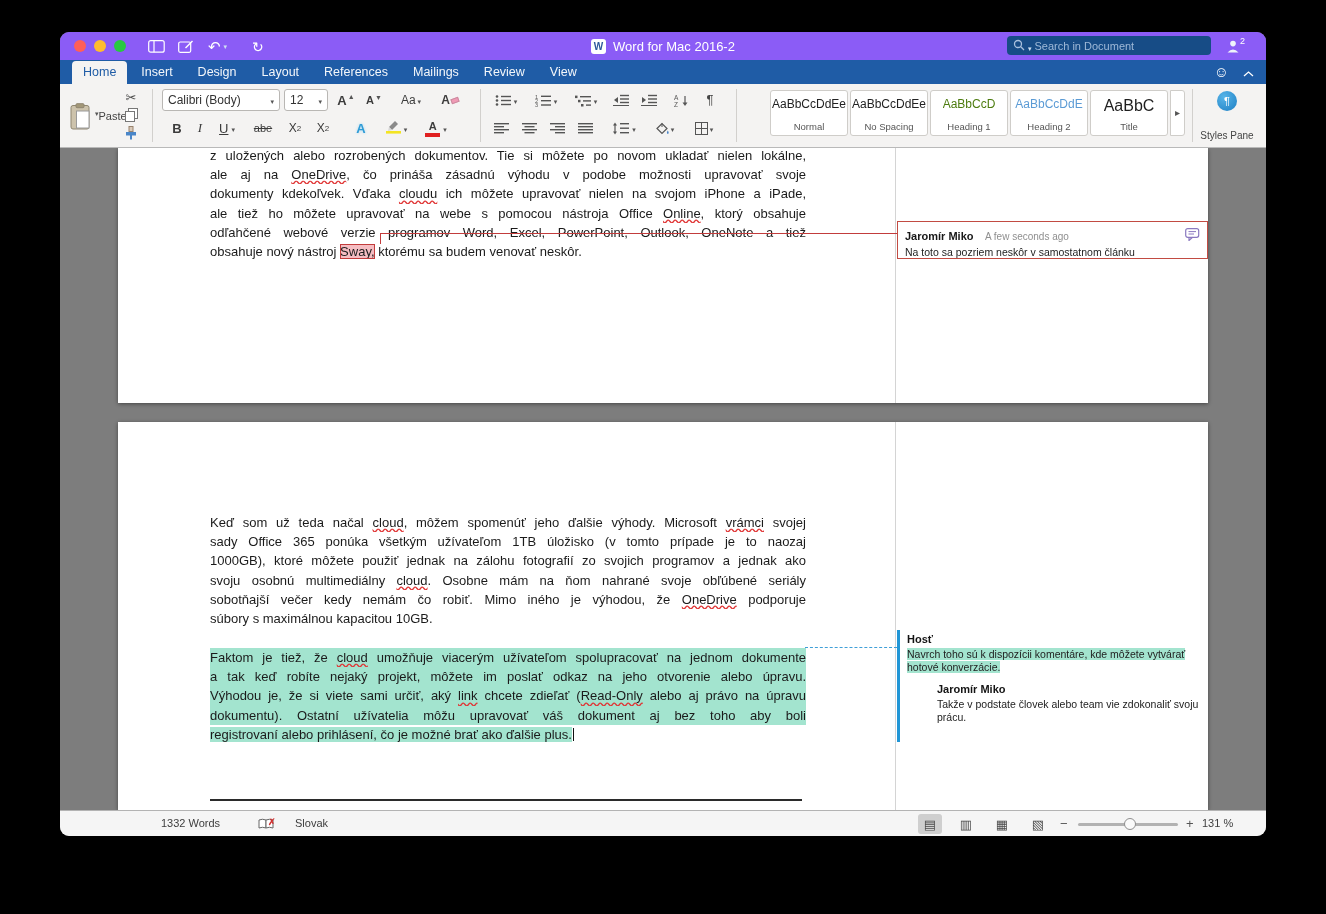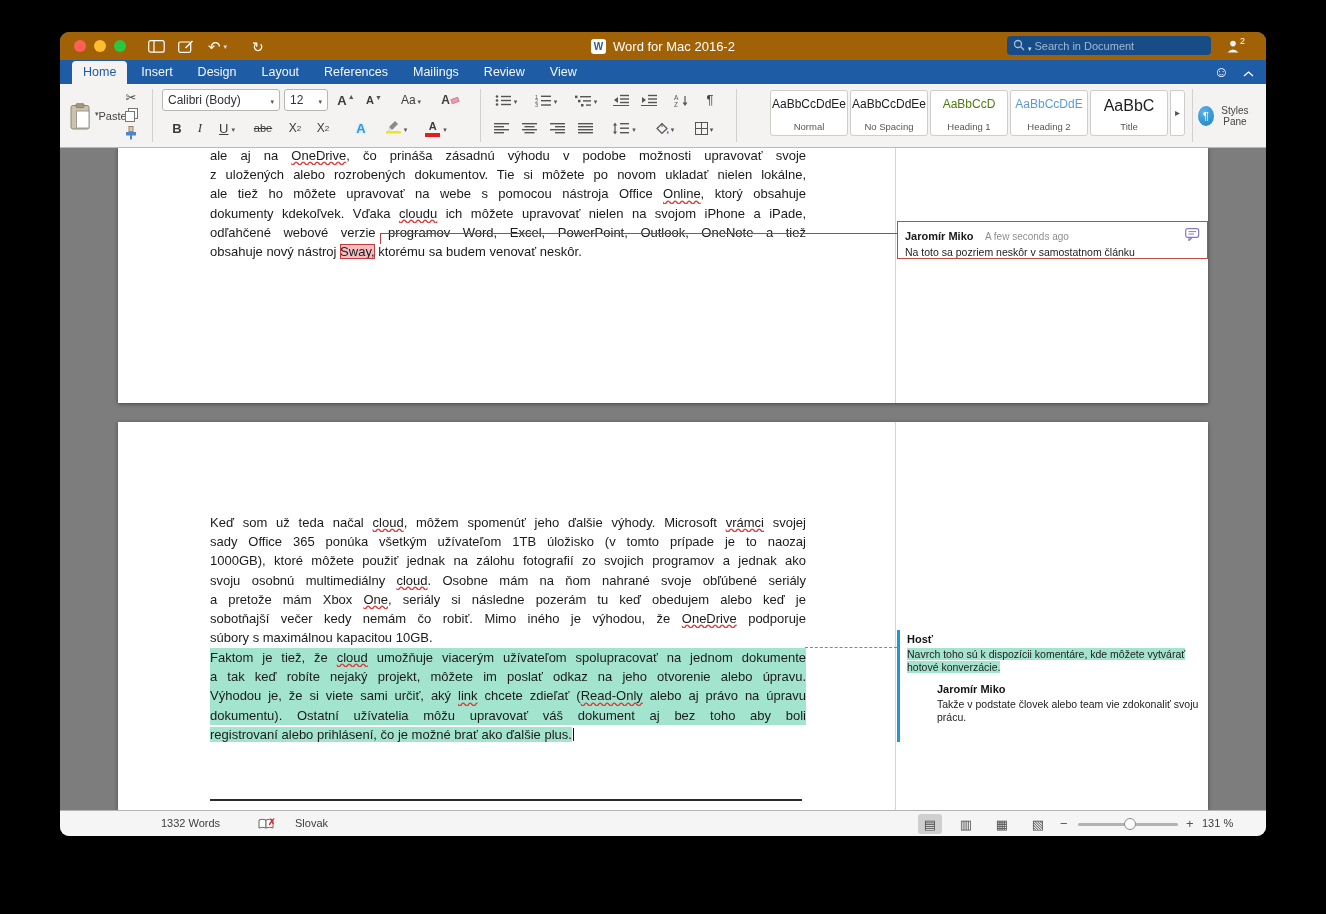--- a/index.html
+++ b/index.html
@@ -1,20 +1,20 @@
 <!DOCTYPE html>
 <html><head>
 <meta charset="utf-8">
 <style>
 *{margin:0;padding:0;box-sizing:border-box;}
 html,body{width:1326px;height:914px;}
 body{background:#000;position:relative;font-family:"Liberation Sans",sans-serif;overflow:hidden;}
 .window{position:absolute;left:60px;top:32px;width:1206px;height:804px;border-radius:9px;overflow:hidden;background:#7d7d7d;box-shadow:0 22px 60px rgba(0,0,0,.65);}
 
-.titlebar{position:absolute;left:0;top:0;width:100%;height:28px;background:#a16207;}
+.titlebar{position:absolute;left:0;top:0;width:100%;height:28px;background:#8b5cf6;}
 .tlight{position:absolute;top:8px;width:12px;height:12px;border-radius:50%;}
 .tl-red{left:14px;background:#ff5f57;}
 .tl-yellow{left:34px;background:#febc2e;}
 .tl-green{left:54px;background:#28c840;}
 .qat{position:absolute;top:7px;display:flex;align-items:center;}
 .qicon{display:inline-flex;align-items:center;justify-content:center;height:15px;}
 .titlewrap{position:absolute;left:0;right:0;top:0;height:28px;display:flex;align-items:center;justify-content:center;gap:7px;pointer-events:none;}
 .docicon{width:15px;height:15px;background:#fff;border-radius:3px;display:flex;align-items:center;justify-content:center;}
 .docicon::after{content:"W";color:#2b579a;font-weight:bold;font-size:10px;}
 .wtitle{color:#fff;font-size:13px;}
@@ -60,21 +60,21 @@
 .stackbtn{display:inline-flex;flex-direction:column;align-items:center;justify-content:center;}
 .eraser{display:inline-block;width:8px;height:5px;background:#f09ab5;border:1px solid #c98a9e;transform:rotate(-20deg);margin-left:1px;}
 .style-cell{position:relative;width:78px;height:46px;background:#fff;border:1px solid #cfcdc9;border-radius:3px;margin-right:2px;display:flex;flex-direction:column;align-items:center;justify-content:space-between;padding:6px 2px 3px;}
 .sample{font-size:12px;color:#222;white-space:nowrap;overflow:hidden;max-width:74px;text-align:right;}
 .sample.h1{color:#4d7c0f;}
 .sample.h2{color:#5b9bd5;}
 .sample.t{font-size:16px;color:#1e1e1e;}
 .slabel{font-size:9.5px;color:#555;}
 .styles-gallery{position:absolute;left:710px;top:6px;display:flex;}
 .gallery-more{width:15px;height:46px;background:#fff;border:1px solid #cfcdc9;border-radius:0 3px 3px 0;display:flex;align-items:center;justify-content:center;}
-.stylespane{position:absolute;left:1138px;top:5px;width:58px;height:54px;display:flex;flex-direction:row;align-items:center;justify-content:space-between;padding:2px 0;}
+.stylespane{position:absolute;left:1138px;top:5px;width:58px;height:54px;display:flex;flex-direction:column;align-items:center;justify-content:space-between;padding:2px 0;}
 .sp-icon{width:20px;height:20px;border-radius:50%;background:radial-gradient(circle at 35% 30%,#57b4e8,#1d7fc4);display:flex;align-items:center;justify-content:center;}
 .sp-icon::after{content:"¶";color:#fff;font-size:11px;}
 .sp-label{font-size:10px;color:#444;text-align:center;line-height:1.15;}
 
 .docarea{position:absolute;left:0;top:116px;width:100%;height:662px;background:#7d7d7d;overflow:hidden;}
 .page{position:absolute;left:58px;width:1090px;background:#fff;box-shadow:0 1px 4px rgba(0,0,0,.45);}
 .page-edge{position:absolute;left:777px;top:0;bottom:0;width:1px;background:#d4d4d4;}
 .doctext{position:absolute;width:596px;font-size:13px;color:#1b1b1b;}
 .tl{height:19.2px;line-height:19.2px;overflow:hidden;text-align:left;}
 .tl.just{text-align:justify;text-align-last:justify;}
@@ -441,24 +441,24 @@
       <span class="sp-icon"></span>
       <span class="sp-label">Styles Pane</span>
     </div>
   </div>
 
   <div class="docarea">
 
     <div class="page" style="top:0;height:255px;">
       <div class="page-edge"></div>
       <div class="doctext" style="left:92px;top:-2px;">
+          <div class="tl just"><span>z uložených alebo rozrobených dokumentov. Tie si môžete po novom ukladať nielen lokálne,</span></div>
           <div class="tl just"><span>ale aj na </span><span class="sp">OneDrive</span><span>, čo prináša zásadnú výhodu v podobe možnosti upravovať svoje</span></div>
-          <div class="tl just"><span>z uložených alebo rozrobených dokumentov. Tie si môžete po novom ukladať nielen lokálne,</span></div>
+          <div class="tl just"><span>dokumenty kdekoľvek. Vďaka </span><span class="sp">cloudu</span><span> ich môžete upravovať nielen na svojom iPhone a iPade,</span></div>
           <div class="tl just"><span>ale tiež ho môžete upravovať na webe s pomocou nástroja Office </span><span class="sp">Online</span><span>, ktorý obsahuje</span></div>
-          <div class="tl just"><span>dokumenty kdekoľvek. Vďaka </span><span class="sp">cloudu</span><span> ich môžete upravovať nielen na svojom iPhone a iPade,</span></div>
           <div class="tl just"><span>odľahčené webové verzie programov Word, Excel, PowerPoint, Outlook, OneNote a tiež</span></div>
           <div class="tl"><span>obsahuje nový nástroj </span><span class="hlp">Sway,</span><span> ktorému sa budem venovať neskôr.</span></div>
         </div>
 
       <div class="conn-red-h" style="left:262px;top:85px;width:517px;"></div>
       <div class="conn-red-v" style="left:262px;top:85px;height:11px;"></div>
 
       <div class="comment-box" style="left:779px;top:73px;width:311px;height:38px;">
         <span class="c-author">Jaromír Miko</span>
         <span class="c-time">A few seconds ago</span>
@@ -474,21 +474,20 @@
       </div>
     </div>
 
     <div class="page" style="top:274px;height:388px;">
       <div class="page-edge"></div>
       <div class="doctext" style="left:92px;top:91px;">
           <div class="tl just"><span>Keď som už teda načal </span><span class="sp">cloud</span><span>, môžem spomenúť jeho ďalšie výhody. Microsoft </span><span class="sp">vrámci</span><span> svojej</span></div>
           <div class="tl just"><span>sady Office 365 ponúka všetkým užívateľom 1TB úložisko (v tomto prípade je to naozaj</span></div>
           <div class="tl just"><span>1000GB), ktoré môžete použiť jednak na zálohu fotografií zo svojich programov a jednak ako</span></div>
           <div class="tl just"><span>svoju osobnú multimediálny </span><span class="sp">cloud</span><span>. Osobne mám na ňom nahrané svoje obľúbené seriály</span></div>
-          <div class="tl just"><span>a pretože mám Xbox </span><span class="sp">One</span><span>, seriály si následne pozerám tu keď obedujem alebo keď je</span></div>
           <div class="tl just"><span>sobotňajší večer kedy nemám čo robiť. Mimo iného je výhodou, že </span><span class="sp">OneDrive</span><span> podporuje</span></div>
           <div class="tl"><span>súbory s maximálnou kapacitou 10GB.</span></div>
         </div>
       <div class="doctext" style="left:92px;top:226px;">
           <div class="tl just hlfull"><span>Faktom je tiež, že </span><span class="sp">cloud</span><span> umožňuje viacerým užívateľom spolupracovať na jednom dokumente</span></div>
           <div class="tl just hlfull"><span>a tak keď robíte nejaký projekt, môžete im poslať odkaz na jeho otvorenie alebo úpravu.</span></div>
           <div class="tl just hlfull"><span>Výhodou je, že si viete sami určiť, aký </span><span class="sp">link</span><span> chcete zdieľať (</span><span class="sp">Read-Only</span><span> alebo aj právo na úpravu</span></div>
           <div class="tl just hlfull"><span>dokumentu). Ostatní užívatelia môžu upravovať váš dokument aj bez toho aby boli</span></div>
           <div class="tl"><span class="hlt">registrovaní alebo prihlásení, čo je možné brať ako ďalšie plus.</span><span class="caret"></span></div>
         </div>

